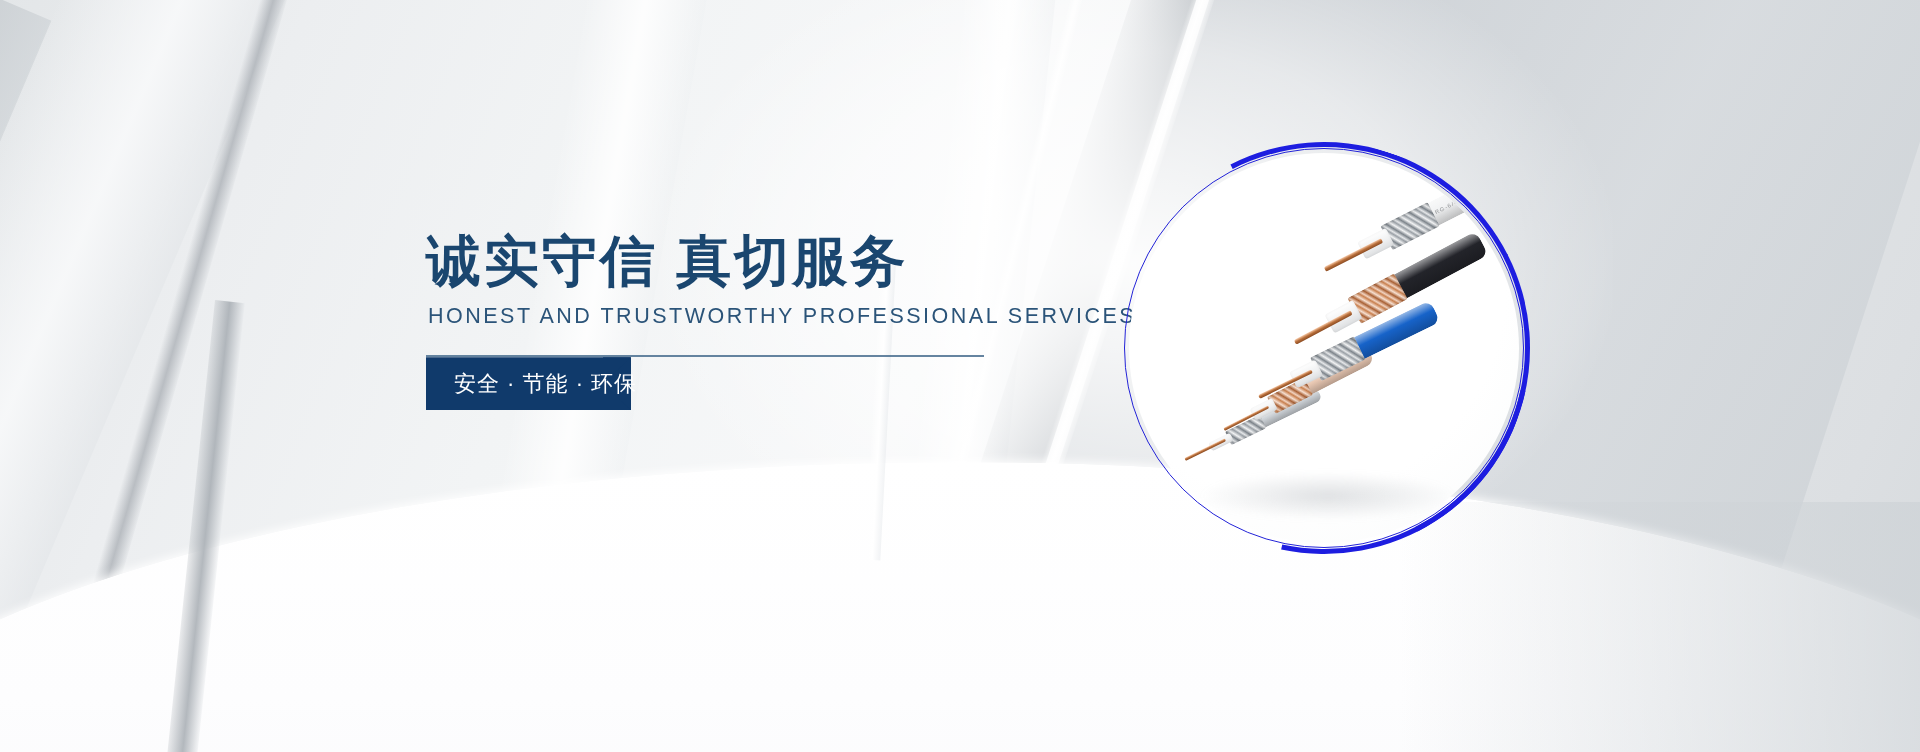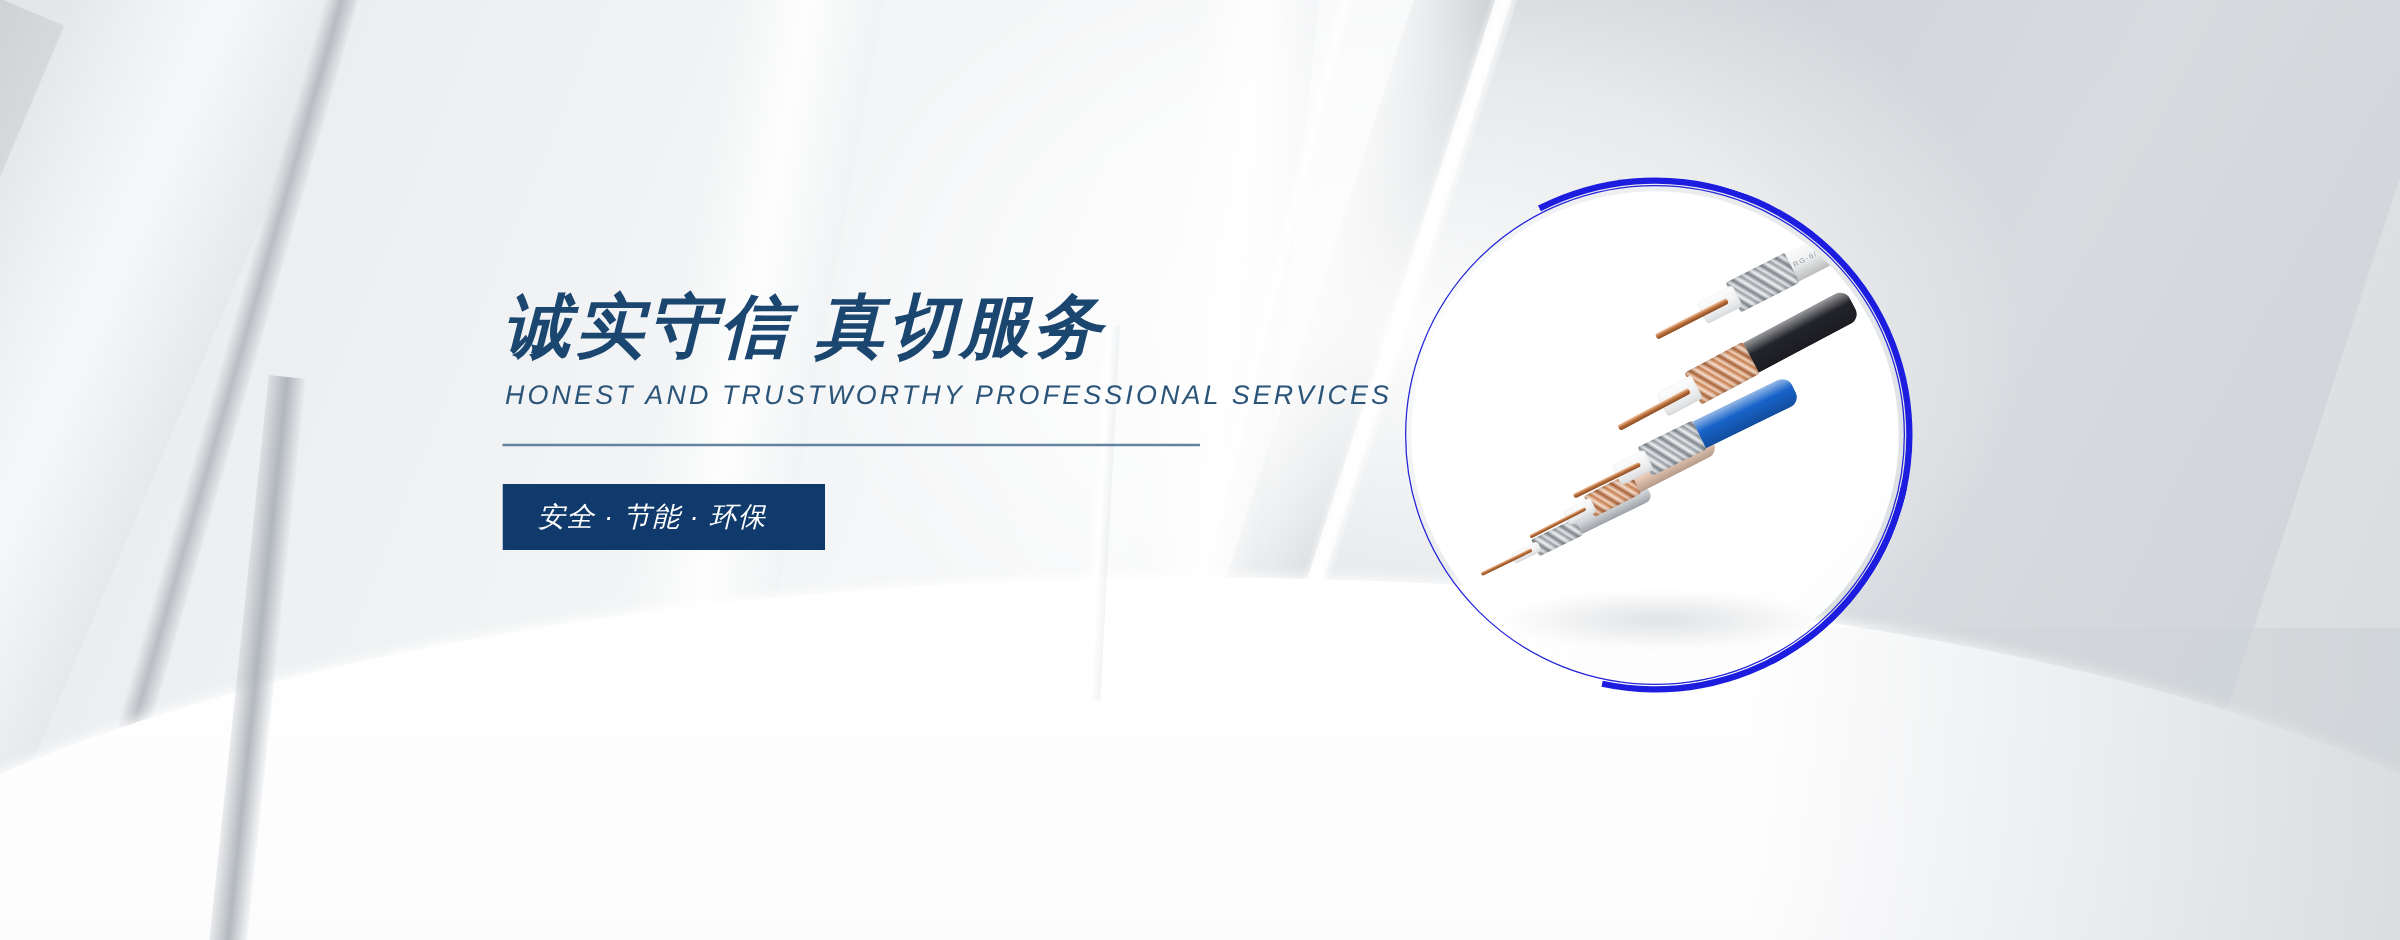--- a/index.html
+++ b/index.html
@@ -166,24 +166,23 @@
     right: 0;
     bottom: 0;
     width: 520px;
     height: 250px;
     background: linear-gradient(270deg, rgba(206,211,215,0.75), rgba(206,211,215,0));
   }
 
   
   .content {
     position: absolute;
-    left: 402px;
+    left: 426px;
     top: 232px;
     width: 570px;
-    font-style: italic;
   }
 
   .headline {
     margin: 0;
     font-size: 55px;
     line-height: 1.06;
     font-weight: 700;
     letter-spacing: 3px;
     color: #1a466f;
     white-space: nowrap;
@@ -211,23 +210,22 @@
     margin: 0;
     padding: 11px 0 12px 2px;
     font-size: 22px;
     letter-spacing: 1.2px;
     color: #1f4a72;
     white-space: nowrap;
   }
 
   
   .ribbon-wrap {
-    margin-top: 30px;
     position: relative;
-    width: 258px;
+    width: 205px;
     height: 53px;
   }
   .ribbon {
     position: absolute;
     inset: 0;
     background: #103a6b;
     -webkit-clip-path: polygon(0 0, 100% 0, 100% 100%, 0 100%, 0 100%);
     clip-path: polygon(0 0, 100% 0, 100% 100%, 0 100%);
   }
   .ribbon-notch {

